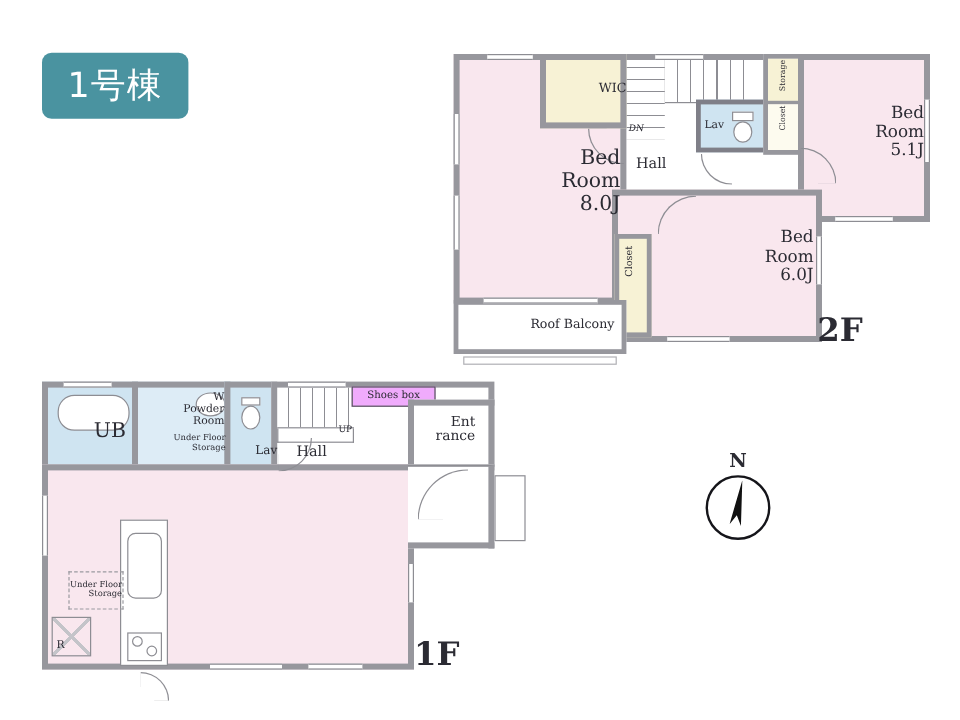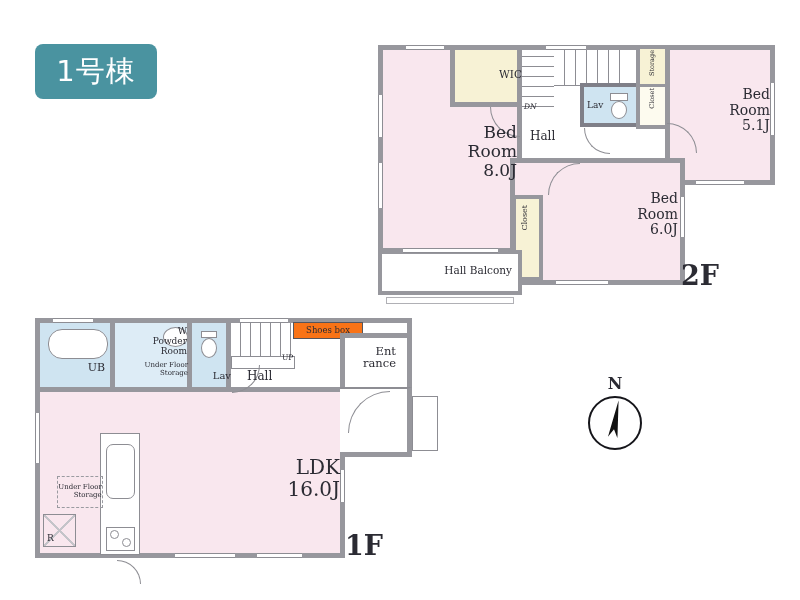--- a/index.html
+++ b/index.html
@@ -46,21 +46,21 @@
   
   #plan1f{left:35px;top:318px;width:404px;height:252px;}
   .p1-ub{left:0;top:0;width:80px;height:74px;background:var(--room-blue);}
   .p1-tub{position:absolute;left:8px;top:6px;width:60px;height:30px;background:#fff;border:1px solid var(--line);border-radius:14px;}
   .p1-powder{left:75px;top:0;width:82px;height:74px;background:var(--room-blue-light);}
   .p1-washer{position:absolute;left:48px;top:4px;width:25px;height:20px;background:#fff;border:1px solid var(--line);border-radius:50%;}
   .p1-lav{left:152px;top:0;width:44px;height:74px;background:var(--room-blue);}
   .p1-hallblock{left:191px;top:0;width:186px;height:74px;background:#fff;}
   .p1-treads{left:196px;top:5px;width:64px;height:34px;background:repeating-linear-gradient(90deg,transparent 0 9px,var(--line) 9px 10px);border-bottom:1px solid var(--line);}
   .p1-landing{left:196px;top:39px;width:64px;height:12px;border:1px solid var(--line);border-top:none;}
-  .p1-shoes{left:258px;top:4px;width:70px;height:17px;background:#f97316;border:1px solid #55555c;display:flex;align-items:center;justify-content:center;}
+  .p1-shoes{left:258px;top:4px;width:70px;height:17px;background:#f0abfc;border:1px solid #55555c;display:flex;align-items:center;justify-content:center;}
   .p1-entrance{left:305px;top:15px;width:72px;height:59px;background:#fff;border:5px solid var(--wall);border-bottom:none;}
   .p1-ldk{left:0;top:69px;width:310px;height:171px;background:var(--room-pink);}
   .p1-kitchen{left:65px;top:115px;width:40px;height:122px;background:#fff;border:1px solid var(--line);}
   .p1-sink{position:absolute;left:5px;top:10px;width:29px;height:55px;background:#fff;border:1px solid var(--line);border-radius:7px;}
   .p1-stove{position:absolute;left:5px;top:93px;width:29px;height:24px;border:1px solid var(--line);}
   .burner{position:absolute;width:9px;height:9px;border:1px solid var(--line);border-radius:50%;}
   .p1-ufs{left:22px;top:158px;width:46px;height:32px;border:1px dashed #9a9aa0;display:flex;align-items:center;justify-content:center;}
   .p1-rbox{left:8px;top:196px;width:33px;height:33px;border:1px solid var(--line);
     background-image:linear-gradient(45deg,transparent 47%,#c4c4c9 47%,#c4c4c9 53%,transparent 53%),linear-gradient(-45deg,transparent 47%,#c4c4c9 47%,#c4c4c9 53%,transparent 53%);}
   .p1-porch{left:305px;top:69px;width:72px;height:70px;background:#fff;border-right:5px solid var(--wall);border-bottom:5px solid var(--wall);border-top:2px solid var(--line);}
@@ -131,21 +131,21 @@
 8.0J</span>
   <span class="lbl" style="left:72px;top:24px;width:72px;font-size:10.5px;">WIC</span>
   <span class="lbl" style="left:146px;top:58px;font-size:7.5px;font-style:italic;">DN</span>
   <span class="lbl" style="left:152px;top:85px;font-size:12px;">Hall</span>
   <span class="lbl" style="left:292px;top:42px;width:100px;font-size:14px;">Bed
 Room
 5.1J</span>
   <span class="lbl" style="left:172px;top:146px;width:128px;font-size:14px;">Bed
 Room
 6.0J</span>
-  <span class="lbl" style="left:10px;top:220px;width:124px;font-size:10.5px;">Hall Balcony</span>
+  <span class="lbl" style="left:10px;top:220px;width:124px;font-size:10.5px;">Roof Balcony</span>
 </div>
 <div class="floor-tag" style="left:681px;top:260px;">2F</div>
 
 <div id="plan1f" class="abs">
 
   <div class="room p1-ub">
     <div class="p1-tub"></div>
   </div>
   <div class="room p1-powder">
     <div class="p1-washer"></div>
@@ -184,33 +184,31 @@
   <div class="win-h" style="left:205px;top:0;width:48px;"></div>
   <div class="win-v" style="left:0;top:95px;height:50px;"></div>
   <div class="win-h" style="left:140px;top:235px;width:60px;"></div>
   <div class="win-h" style="left:222px;top:235px;width:45px;"></div>
   <div class="win-v" style="left:305px;top:152px;height:32px;"></div>
 
   <div class="arc" style="left:197px;top:47px;width:28px;height:28px;transform:rotate(270deg);"></div>
   <div class="arc" style="left:313px;top:73px;width:42px;height:42px;transform:rotate(90deg);"></div>
   <div class="arc" style="left:82px;top:242px;width:24px;height:24px;transform:rotate(180deg);"></div>
 
-  <span class="lbl" style="left:10px;top:44px;width:60px;font-size:11px;">UB</span>
+  <span class="lbl" style="left:10px;top:32px;width:60px;font-size:17px;">UB</span>
   <span class="lbl" style="left:80px;top:8px;width:72px;font-size:9px;">W
 Powder
 Room</span>
   <span class="lbl" style="left:79px;top:44px;width:74px;font-size:7px;">Under Floor
 Storage</span>
   <span class="lbl" style="left:152px;top:52px;width:44px;font-size:10px;">Lav</span>
   <span class="lbl" style="left:247px;top:36px;font-size:7.5px;">UP</span>
   <span class="lbl" style="left:212px;top:52px;font-size:12px;">Hall</span>
   <span class="lbl" style="left:305px;top:28px;width:56px;font-size:11.5px;line-height:1;">Ent
 rance</span>
-  <span class="lbl" style="left:45px;top:138px;width:260px;font-size:20px;">LDK
-16.0J</span>
 </div>
 <div class="floor-tag" style="left:345px;top:530px;">1F</div>
 
 <div id="compass" class="abs">
   <span class="compass-n">N</span>
   <div class="compass-circle"></div>
   <div class="compass-needle"></div>
 </div>
 
 </body></html>

